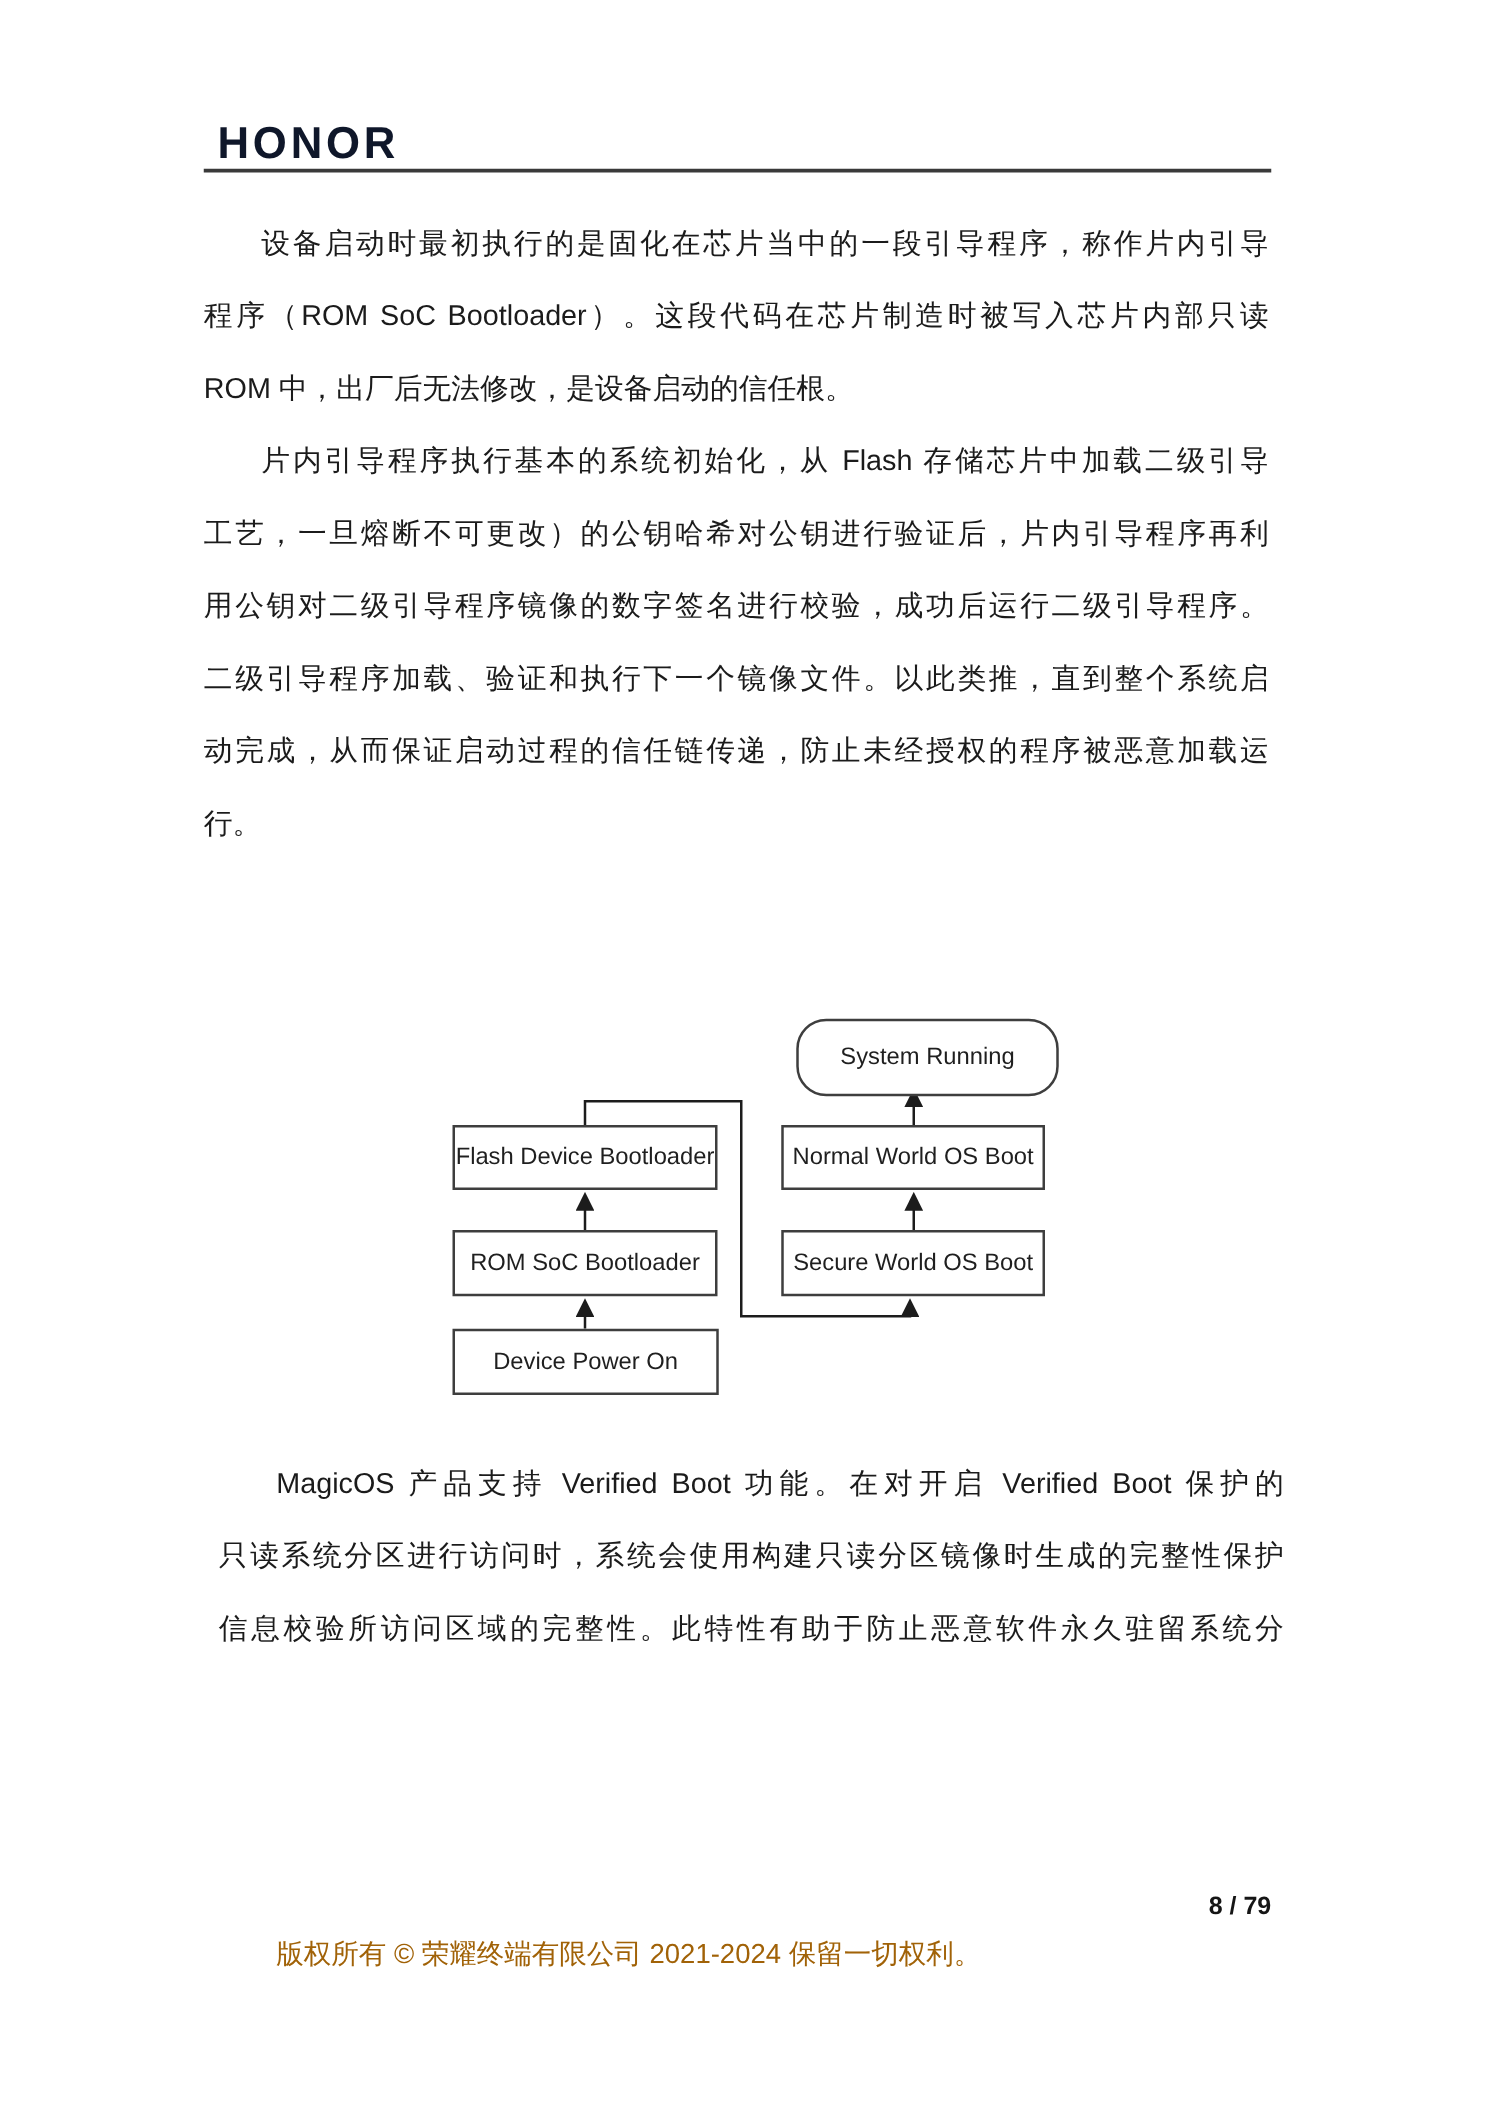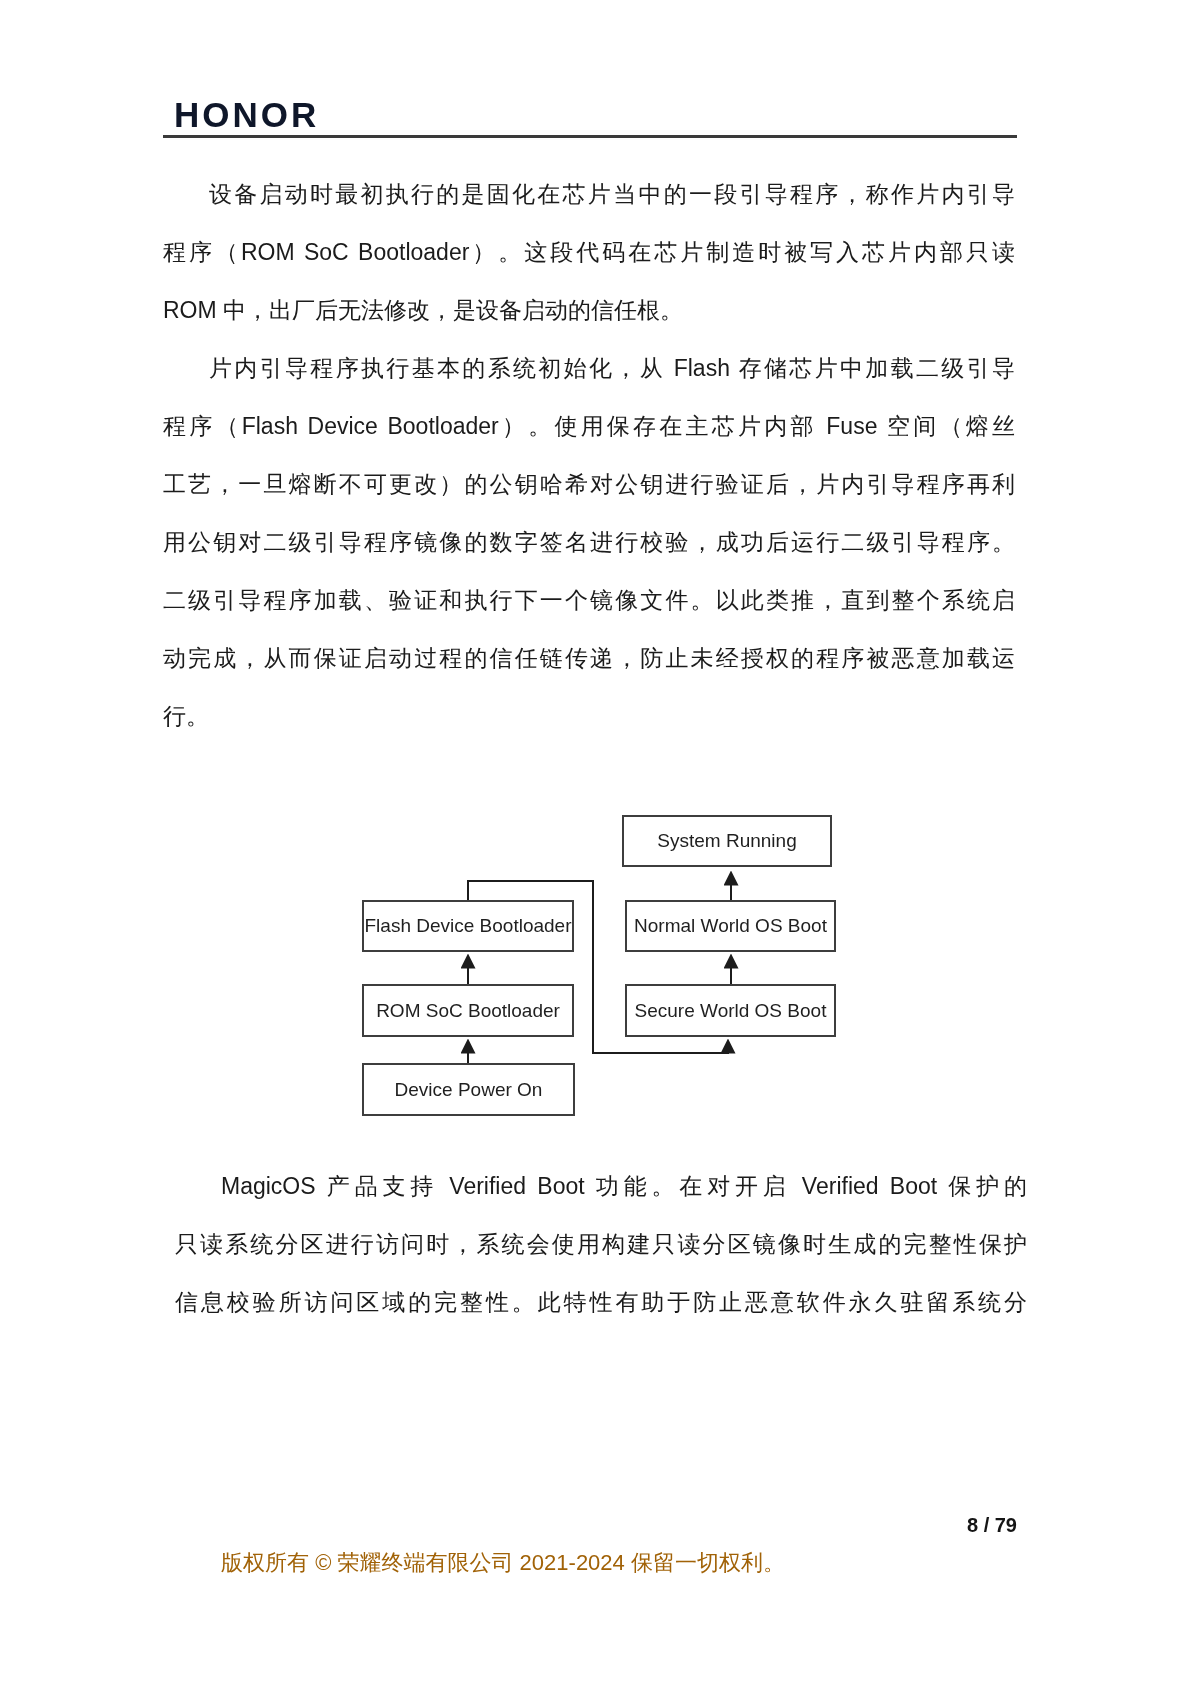--- a/index.html
+++ b/index.html
@@ -45,21 +45,21 @@
   .diagram svg{position:absolute;left:0;top:0;}
   .dbox{
     position:absolute;
     background:#fff;
     border:2px solid #3e3e3e;
     box-sizing:border-box;
     display:flex;align-items:center;justify-content:center;
     font-size:19px;color:#1f1f1f;
     white-space:nowrap;
   }
-  .system-running{left:282px;top:65px;width:210px;height:52px;}
+  .system-running{left:297px;top:65px;width:210px;height:62px;border-radius:24px;}
   .flash-device-bootloader{left:22px;top:150px;width:212px;height:52px;}
   .normal-world-os-boot{left:285px;top:150px;width:211px;height:52px;}
   .rom-soc-bootloader{left:22px;top:234px;width:212px;height:53px;}
   .secure-world-os-boot{left:285px;top:234px;width:211px;height:53px;}
   .device-power-on{left:22px;top:313px;width:213px;height:53px;}
   
   .page-number{
     position:absolute;top:1514px;left:817px;width:200px;
     text-align:right;font-size:20px;font-weight:700;color:#151515;
   }
@@ -75,21 +75,20 @@
 <div class="page">
 
   <div class="logo">HONOR</div>
   <div class="header-rule"></div>
 
   <div class="textblock" id="text-top">
       <div class="line indent just">设备启动时最初执行的是固化在芯片当中的一段引导程序，称作片内引导</div>
       <div class="line just">程序（ROM SoC Bootloader）。这段代码在芯片制造时被写入芯片内部只读</div>
       <div class="line">ROM 中，出厂后无法修改，是设备启动的信任根。</div>
       <div class="line indent just">片内引导程序执行基本的系统初始化，从 Flash 存储芯片中加载二级引导</div>
-      <div class="line just">程序（Flash Device Bootloader）。使用保存在主芯片内部 Fuse 空间（熔丝</div>
       <div class="line just">工艺，一旦熔断不可更改）的公钥哈希对公钥进行验证后，片内引导程序再利</div>
       <div class="line just">用公钥对二级引导程序镜像的数字签名进行校验，成功后运行二级引导程序。</div>
       <div class="line just">二级引导程序加载、验证和执行下一个镜像文件。以此类推，直到整个系统启</div>
       <div class="line just">动完成，从而保证启动过程的信任链传递，防止未经授权的程序被恶意加载运</div>
       <div class="line">行。</div>
     </div>
 
   <div class="diagram">
     <svg width="520" height="380" viewBox="0 0 520 380">
       <defs>

